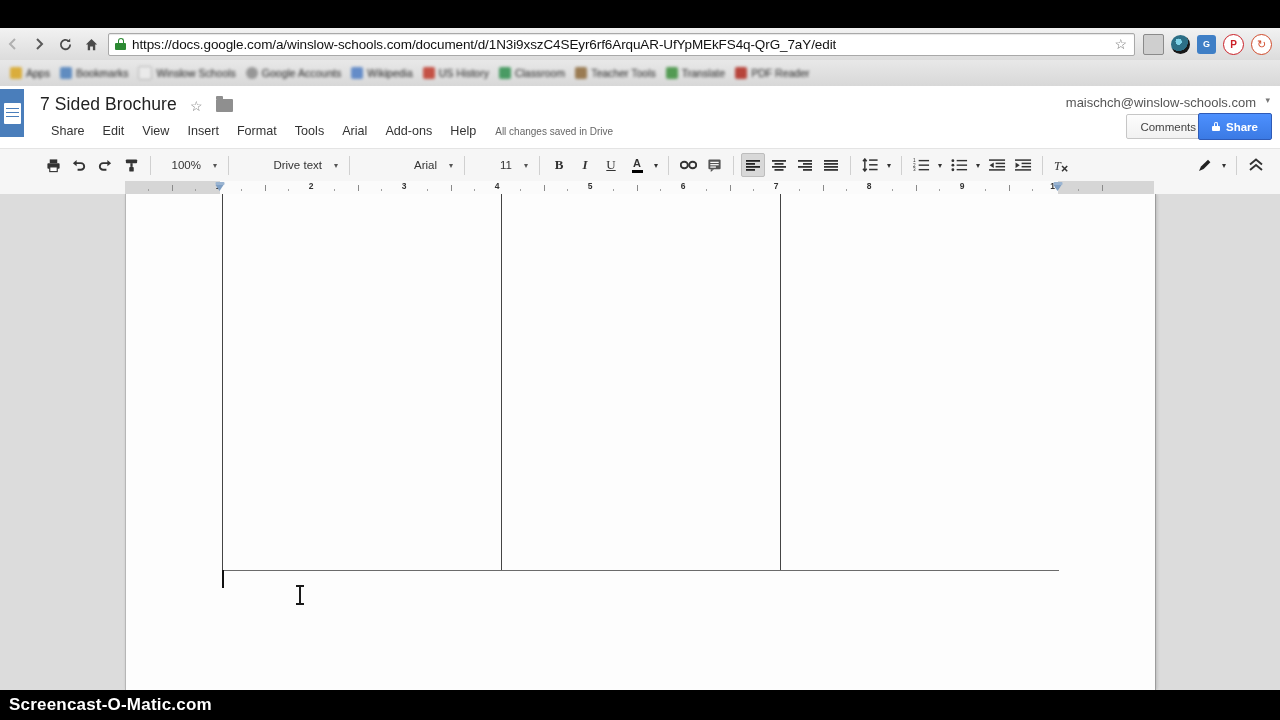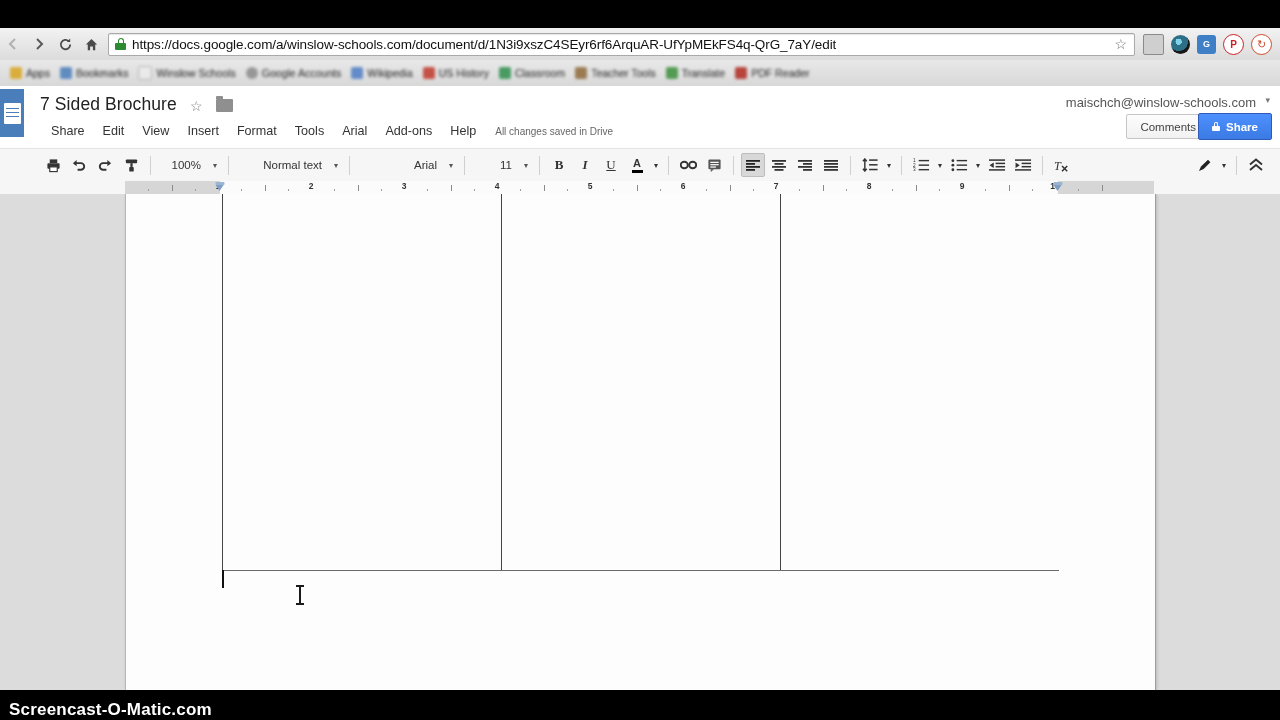--- a/index.html
+++ b/index.html
@@ -200,21 +200,21 @@
   .mouse-caret{
     position:absolute;left:296px;top:585px;width:8px;height:20px;
   }
   .mouse-caret .v{position:absolute;left:3px;top:2px;width:1.6px;height:17px;background:#1a1a1a;}
   .mouse-caret .t{position:absolute;left:0;top:0;width:8px;height:1.6px;background:#1a1a1a;}
   .mouse-caret .b{position:absolute;left:0;bottom:0;width:8px;height:1.6px;background:#1a1a1a;}
 
   
   .watermark{
     position:absolute;left:0;top:690px;width:1276px;height:30px;
-    background:#000;display:flex;align-items:flex-end;
+    background:#000;display:flex;align-items:center;
   }
   .watermark span{
     color:#fff;font-size:17px;font-weight:bold;padding-left:9px;letter-spacing:.2px;
     font-family:"Liberation Sans",sans-serif;
   }
   .left-black{position:absolute;left:0;top:690px;width:1280px;height:30px;background:#000;}
 </style>
 </head>
 <body>
 
@@ -377,21 +377,21 @@
     <div class="sep"></div>
 
     <div class="combo" style="width:55px">
       <span class="cv">100%</span>
       <span class="ca">▾</span>
     </div>
 
     <div class="sep"></div>
 
     <div class="combo" style="width:98px">
-      <span class="cv">Normal text</span>
+      <span class="cv">Drive text</span>
       <span class="ca">▾</span>
     </div>
 
     <div class="sep"></div>
 
     <div class="combo" style="width:92px">
       <span class="cv">Arial</span>
       <span class="ca">▾</span>
     </div>
 

